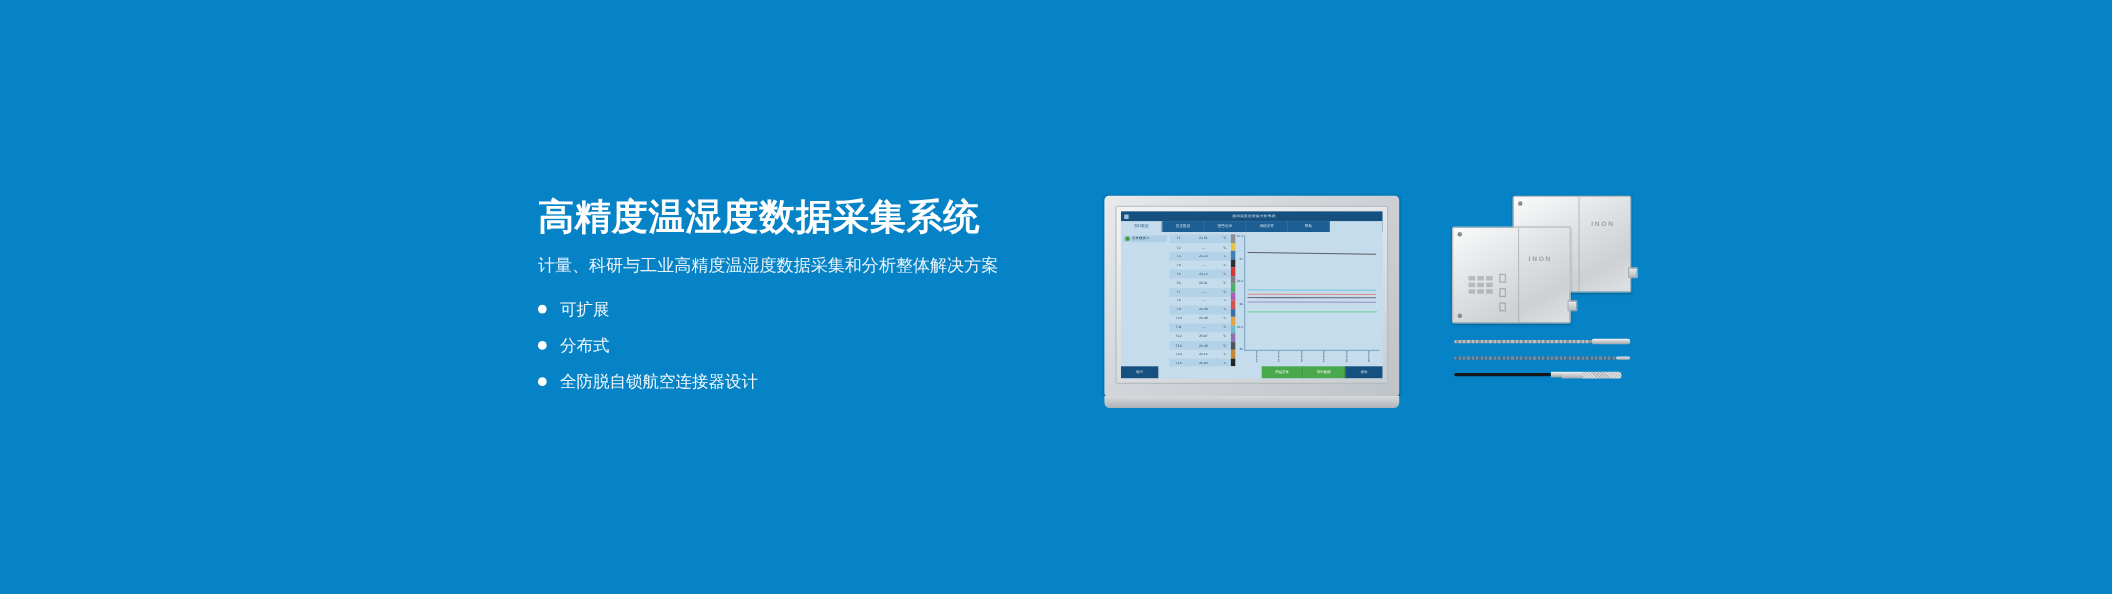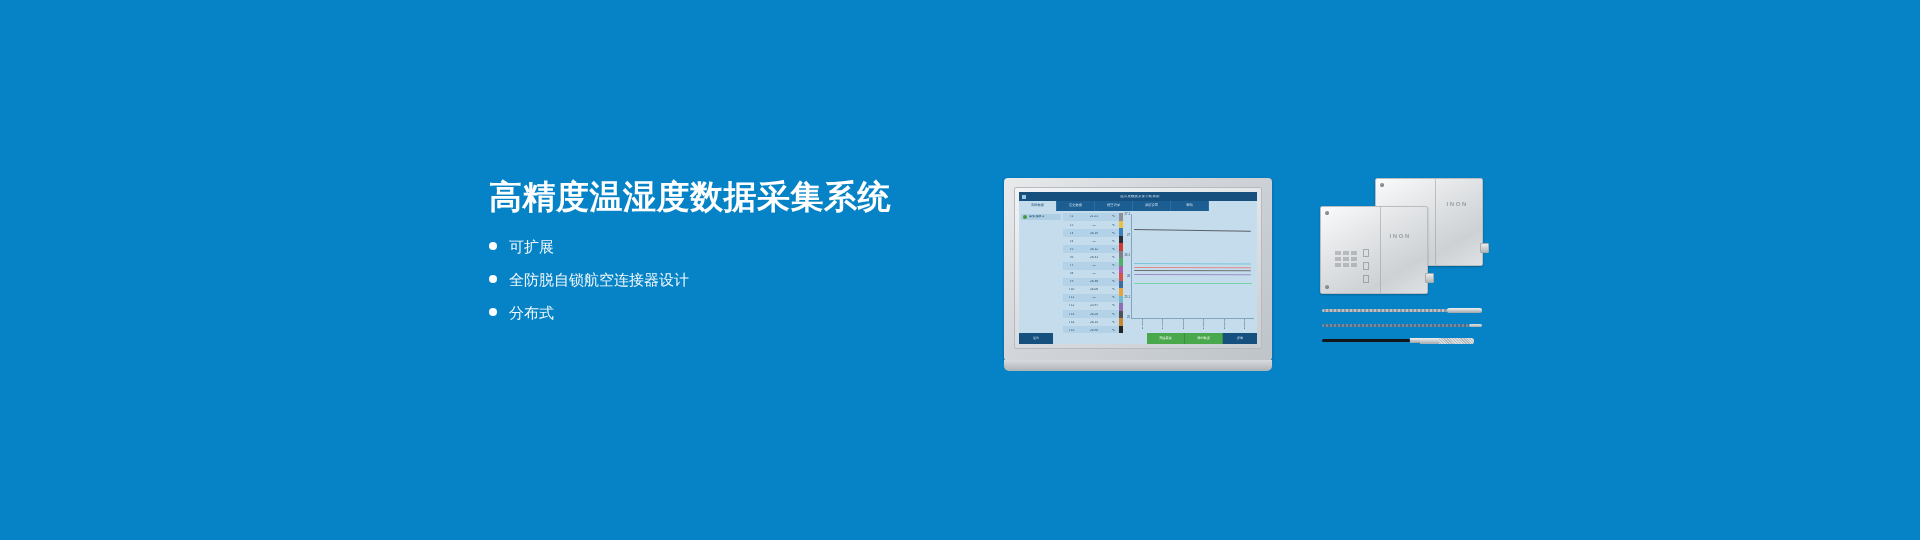--- a/index.html
+++ b/index.html
@@ -381,32 +381,33 @@
   .probe-3 .cable { width: 55%; height: 3px; background: #141619; border-radius: 2px; }
   .probe-3 .ferrule { width: 6%; height: 5px; background: linear-gradient(180deg,#f2f4f5,#9ba1a6); }
   .probe-3 .body { width: 12%; height: 6px; background: linear-gradient(180deg,#eceef0,#a5abb0); }
   .probe-3 .sensor { width: 22%; height: 6px; background: repeating-linear-gradient(45deg,#dcdfe2 0 1px,#b3b9be 1px 2px); border-radius: 0 2px 2px 0; }
 </style>
 </head>
 <body>
 
 <div class="hero-text">
   <h1 class="hero-title">高精度温湿度数据采集系统</h1>
+  <p class="hero-subtitle">计量、科研与工业高精度温湿度数据采集和分析整体解决方案</p>
   <ul class="feature-list">
     <li class="feature-item">
       <span class="feature-bullet"></span>
       <span class="feature-label">可扩展</span>
     </li>
     <li class="feature-item">
       <span class="feature-bullet"></span>
-      <span class="feature-label">全防脱自锁航空连接器设计</span>
+      <span class="feature-label">分布式</span>
     </li>
     <li class="feature-item">
       <span class="feature-bullet"></span>
-      <span class="feature-label">分布式</span>
+      <span class="feature-label">全防脱自锁航空连接器设计</span>
     </li>
   </ul>
 </div>
 
 <div class="monitor-wrap">
   <div class="monitor-outer">
     <div class="monitor-inner">
       <div class="screen">
 
         <div class="screen-titlebar">

